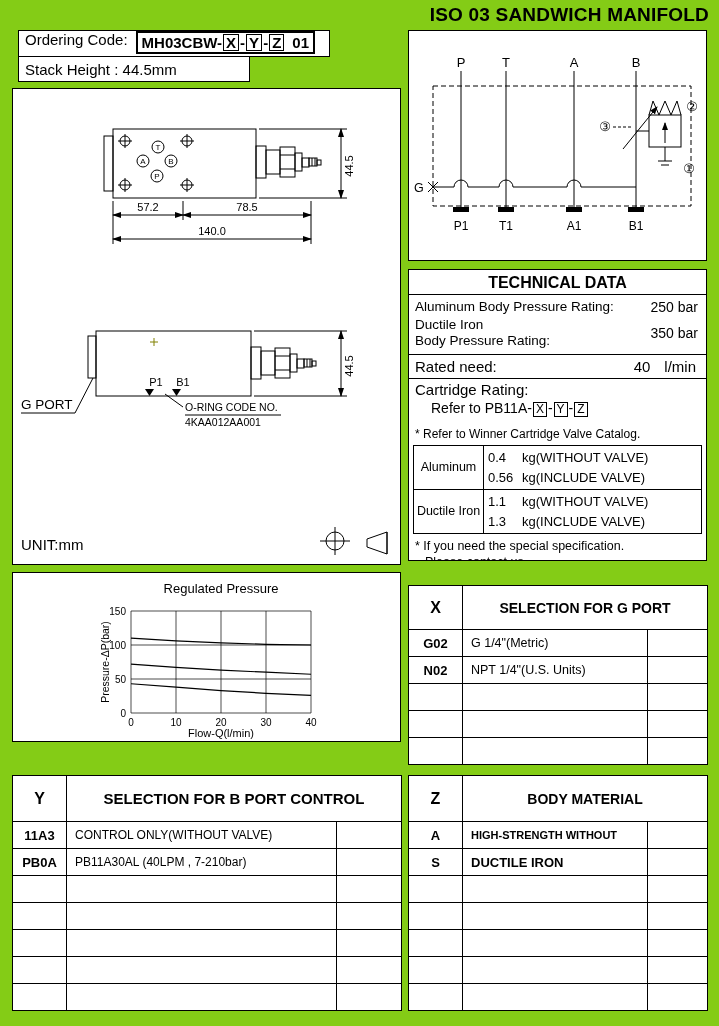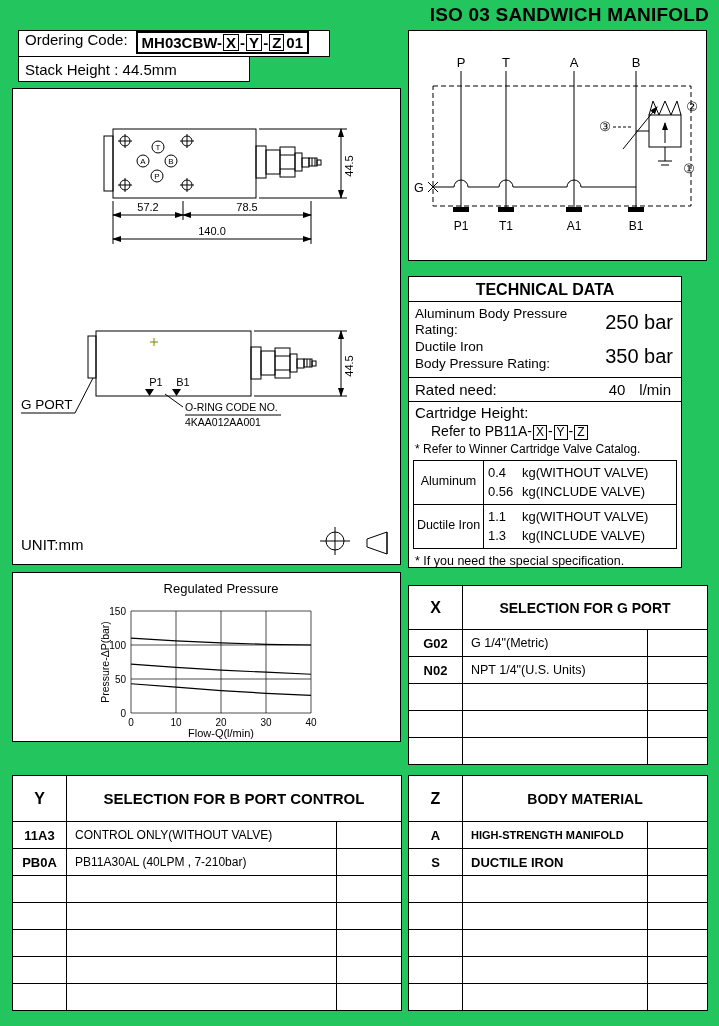--- a/index.html
+++ b/index.html
@@ -1,42 +1,42 @@
 <!DOCTYPE html>
 <html><head>
 <meta charset="utf-8">
 <style>
   *{margin:0;padding:0;box-sizing:border-box}
   html,body{background:#fff}
   body{width:719px;height:1026px;font-family:"Liberation Sans",sans-serif;color:#000}
-  .page{position:relative;width:719px;height:1026px;background:#22c55e;overflow:hidden}
+  .page{position:relative;width:719px;height:1026px;background:#84cc16;overflow:hidden}
   .title{position:absolute;top:4px;right:10px;font-size:19px;font-weight:bold;letter-spacing:.2px}
   .abox{position:absolute;border:1px solid #000;background:#fff}
   .order-row1{left:18px;top:30px;width:312px;height:27px;display:flex;align-items:flex-start;font-size:15px;padding-left:6px}
   .code-box{border:2px solid #000;font-weight:bold;display:inline-flex;align-items:center;padding:0 4px;height:23px;margin-left:8px;font-size:15px;white-space:nowrap}
   .boxed{border:1px solid #000;padding:0 2px;margin:0 1px;line-height:15px;display:inline-block}
-  .sfx{margin-left:1px}
+  .sfx{margin-left:7px}
   .order-row2{left:18px;top:56px;width:232px;height:26px;display:flex;align-items:center;font-size:15px;padding-left:6px}
   .draw-box{left:12px;top:88px;width:389px;height:477px}
   .schem-box{left:408px;top:30px;width:299px;height:231px}
   .chart-box{left:12px;top:572px;width:389px;height:170px}
   svg text{font-family:"Liberation Sans",sans-serif;fill:#000}
   
-  .tech-box{left:408px;top:276px;width:274px;height:292px;overflow:hidden}
+  .tech-box{left:408px;top:269px;width:299px;height:292px;overflow:hidden}
   .tech-title{height:25px;line-height:25px;text-align:center;font-weight:bold;font-size:16px;border-bottom:1px solid #000}
   .tech-press{border-bottom:1px solid #000;padding:3px 6px 4px}
   .trow{display:flex;justify-content:space-between;align-items:center;font-size:13.5px;line-height:1.2;margin:1px 0}
-  .trow .tv{font-size:20px;padding-right:2px;white-space:nowrap}
+  .trow .tv{font-size:14px;padding-right:2px;white-space:nowrap}
   .tech-flow{display:flex;justify-content:space-between;align-items:center;border-bottom:1px solid #000;padding:3px 6px;font-size:15px}
   .flow-val{display:flex;gap:14px;padding-right:4px}
   .tech-cart{padding:2px 6px 4px}
   .cart-l1{font-size:15px}
   .cart-ref{padding-left:16px;font-size:14px;margin-top:2px}
   .cart-ref .boxed{font-size:12px;line-height:13px}
-  .cart-note{font-size:12px;margin-top:2px}
+  .cart-note{font-size:12px;margin-top:10px}
   .wtable{margin:0 4px;border:1px solid #000}
   .wrow{display:flex}
   .wrow+.wrow{border-top:1px solid #000}
   .wmat{width:70px;border-right:1px solid #000;display:flex;align-items:center;justify-content:center;font-size:12.5px;text-align:right;padding:2px;line-height:1.1}
   .wlines{flex:1;padding:2px 0}
   .wline{display:flex;font-size:13px;line-height:1.5;padding:0 4px}
   .wv{width:34px}
   .tech-foot{padding:4px 6px;font-size:12.5px;line-height:1.3}
   .tech-foot .l2{padding-left:10px}
   
@@ -264,21 +264,21 @@
       </div>
     </div>
     <div class="tech-flow">
       <span>Rated need:</span>
       <span class="flow-val">
         <span>40</span>
         <span>l/min</span>
       </span>
     </div>
     <div class="tech-cart">
-      <div class="cart-l1">Cartridge Height:</div>
+      <div class="cart-l1">Cartridge Rating:</div>
       <div class="cart-ref"><span>Refer to PB11A-</span><span class="boxed">X</span><span>-</span><span class="boxed">Y</span><span>-</span><span class="boxed">Z</span>
       </div>
       <div class="cart-note">* Refer to Winner Cartridge Valve Catalog.</div>
     </div>
     <div class="wtable">
       <div class="wrow">
         <div class="wmat">Aluminum</div>
         <div class="wlines">
           <div class="wline">
               <span class="wv">0.4</span>
@@ -433,21 +433,21 @@
         <col style="width:185px">
         <col style="width:60px">
       </colgroup>
     <tbody>
         <tr class="head">
       <td class="code">Z</td>
       <td class="ttl" colspan="2">BODY MATERIAL</td>
     </tr>
     <tr class="r0">
       <td class="code">A</td>
-      <td class="desc">HIGH-STRENGTH MANIFOLD</td>
+      <td class="desc">HIGH-STRENGTH WITHOUT</td>
       <td class="end"></td>
     </tr>
     <tr>
       <td class="code">S</td>
       <td class="desc">DUCTILE IRON</td>
       <td class="end"></td>
     </tr>
     <tr>
       <td class="code"></td>
       <td class="desc"></td>

